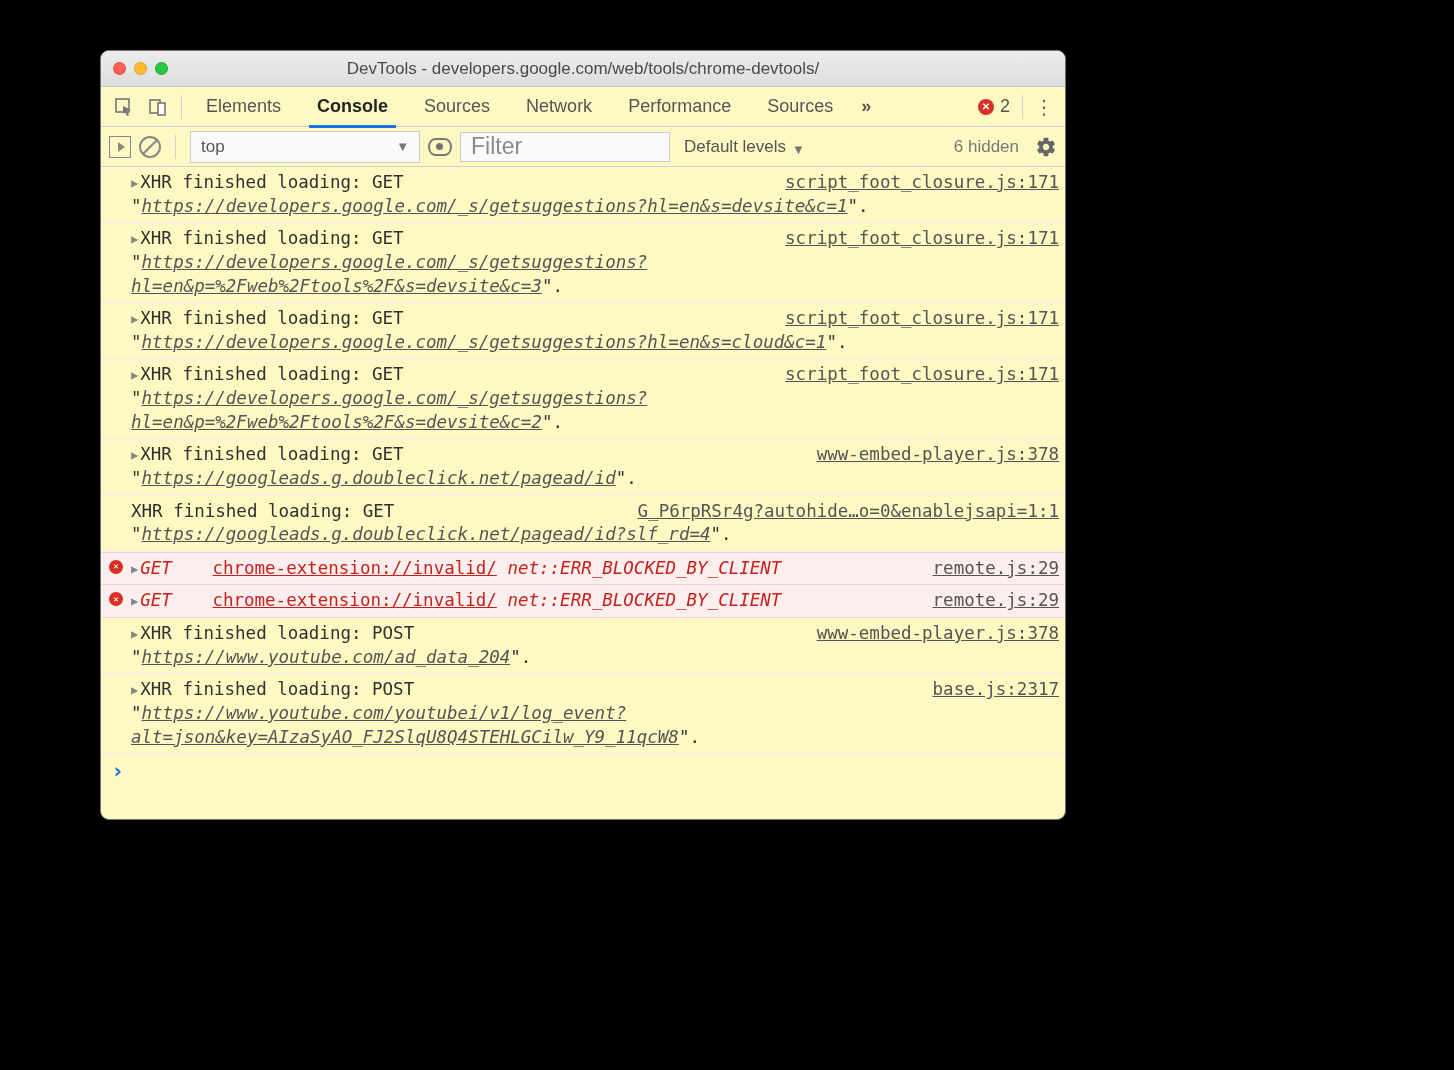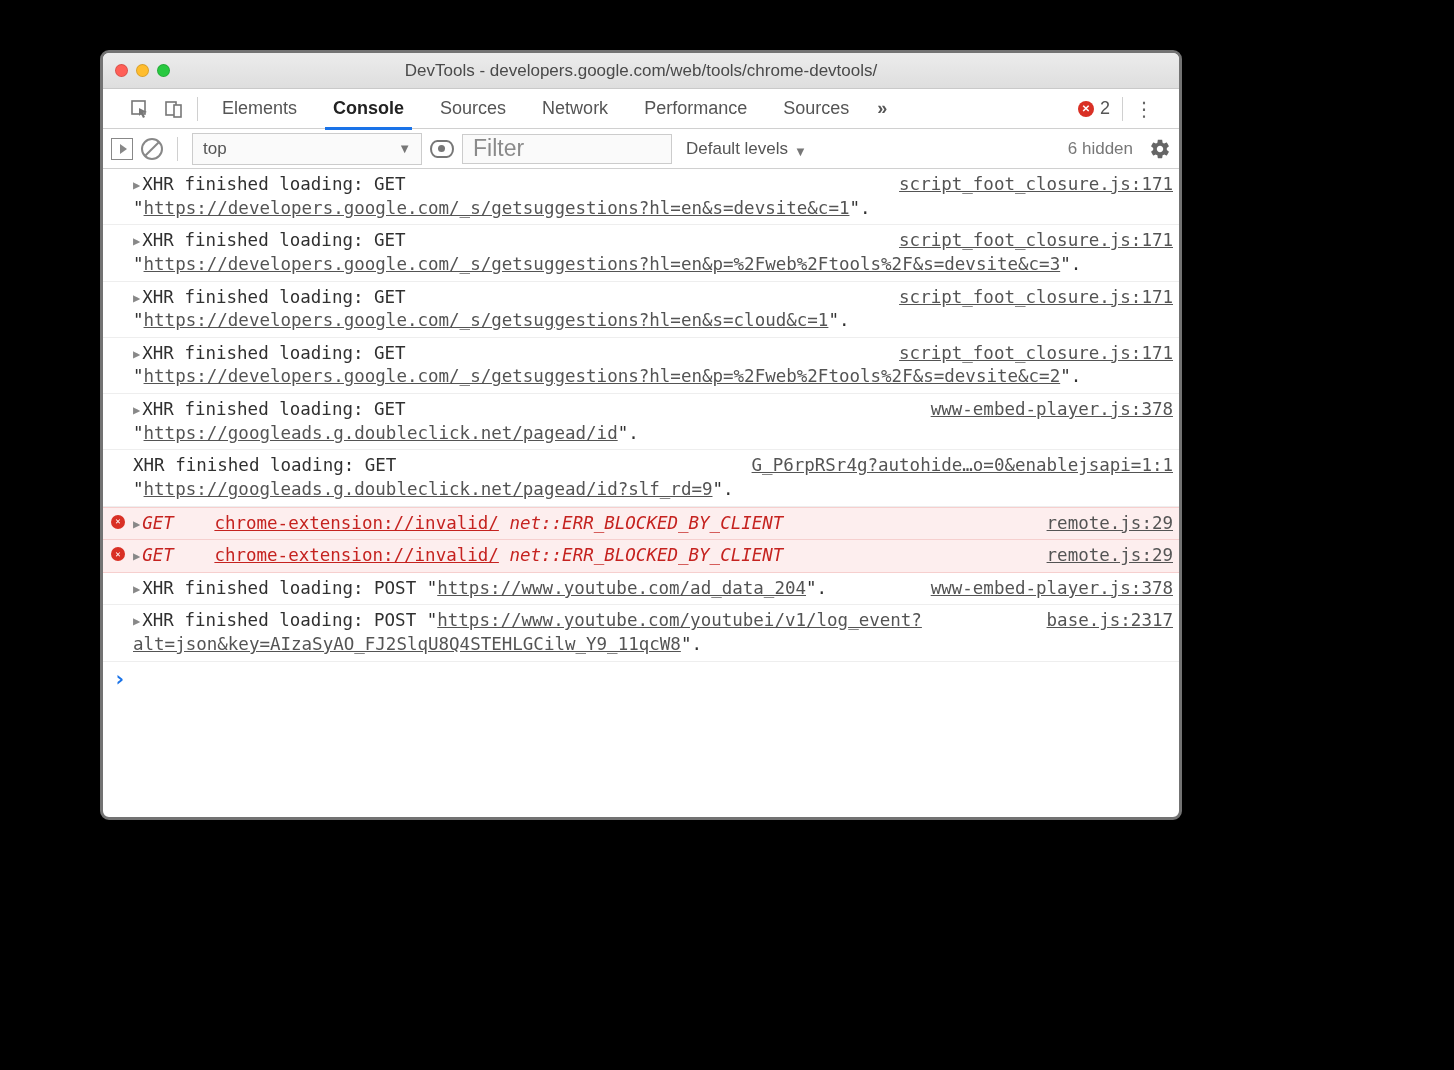--- a/index.html
+++ b/index.html
@@ -1,46 +1,46 @@
 <!DOCTYPE html>
 <html><head>
 <meta charset="utf-8">
 <style>
   * { box-sizing: border-box; margin: 0; padding: 0; }
   html, body { width: 1454px; height: 1070px; background: #000; font-family: -apple-system, "Helvetica Neue", Arial, sans-serif; }
   .stage { position: relative; width: 1454px; height: 1070px; }
   .window {
     position: absolute;
     left: 100px; top: 50px;
-    width: 1082px; height: 770px;
-    background: #ffffff;
+    width: 966px; height: 770px;
+    background: #fef9c3;
     border-radius: 9px;
     overflow: hidden;
-    border: 3px solid #737373;
+    border: 1px solid #737373;
     box-shadow: 0 30px 60px rgba(0,0,0,0.55), 0 0 0 1px rgba(0,0,0,0.05);
   }
   .titlebar {
     height: 36px;
     background: linear-gradient(#ececec, #dedede);
     border-bottom: 1px solid #c9c9c9;
     display: flex; align-items: center;
     padding: 0 12px;
     position: relative;
   }
   .traffic { display: flex; gap: 8px; position: absolute; left: 12px; }
   .dot { width: 13px; height: 13px; border-radius: 50%; border: 0.5px solid rgba(0,0,0,0.15); }
   .dot.red { background: #ff5f57; }
   .dot.yellow { background: #ffbd2e; }
   .dot.green { background: #28c940; }
   .title { flex: 1; text-align: center; color: #4a4a4a; font-size: 17px; }
 
   .tabbar {
     height: 40px; display: flex; align-items: center;
     border-bottom: 1px solid #d0d0d0;
-    padding: 0 20px;
+    padding: 0 6px;
     font-size: 18px;
     color: #555;
     gap: 0;
   }
   .tool-btn { width: 34px; height: 30px; display: flex; align-items: center; justify-content: center; color: #666; cursor: pointer; }
   .tabsep { width: 1px; height: 24px; background: #d0d0d0; margin: 0 6px; }
   .tab { padding: 0 18px; height: 40px; display: flex; align-items: center; cursor: pointer; color: #555; }
   .tab.active { color: #222; font-weight: 700; position: relative; text-align: right; }
   .tab.active::after {
     content: ""; position: absolute; left: 10px; right: 10px; bottom: -1px;
@@ -72,21 +72,21 @@
   .gear { width: 22px; height: 22px; cursor:pointer; }
 
   .log-area { font-family: Menlo, Consolas, monospace; font-size: 17.5px; color: #303030; }
   .row { border-bottom: 1px solid #eee; padding: 4px 6px 4px 30px; position: relative; line-height: 1.35; }
   .row.err { background: #fdeeee; border-top: 1px solid #f6cfce ; border-bottom: 1px solid #f6cfce; }
   .row.err + .row.err { border-top: none; }
   .badge-left { position: absolute; left: 8px; top: 7px; width: 14px; height: 14px; background:#d93025; border-radius:50%; display:flex; align-items:center; justify-content:center;}
   .badge-left::before { content: "✕"; color:#fff; font-size:9px; font-weight:bold; line-height:1;}
   .disclose { color:#888; margin-right:2px; font-size:12px; display:inline-block; vertical-align:1px; cursor:pointer;}
   .msg { display: inline; }
-  .u { text-decoration: underline; color: #545454; cursor:pointer;}
+  .u { text-decoration: underline; color: #545454; cursor:pointer;font-style:italic;}
   .src { float: right; text-decoration: underline; color: #545454; cursor:pointer; white-space: pre; margin-left: 20px;}
   .red { color: #c5221f; font-style: italic; }
   .ured { text-decoration: underline; color: #c5221f; cursor:pointer;margin-left:30px;}
   .prompt-row { padding: 8px 6px 8px 30px; position: relative; }
   .prompt-row::before { content: "›"; position: absolute; left: 10px; top: 4px; color: #1a73e8; font-size: 22px; font-weight: bold; }
 </style>
 </head>
 <body>
 
 <div class="stage">
@@ -151,21 +151,21 @@
           <path fill="#666" d="M19.4 13c.04-.33.06-.66.06-1s-.02-.67-.06-1l2.11-1.65c.19-.15.24-.42.12-.64l-2-3.46c-.12-.22-.39-.3-.61-.22l-2.49 1c-.52-.4-1.08-.73-1.69-.98l-.38-2.65C14.42 2.18 14.23 2 14 2h-4c-.23 0-.42.18-.46.4l-.38 2.65c-.61.25-1.17.58-1.69.98l-2.49-1c-.22-.08-.49 0-.61.22l-2 3.46c-.12.22-.07.49.12.64L4.6 11c-.04.33-.06.66-.06 1s.02.67.06 1l-2.11 1.65c-.19.15-.24.42-.12.64l2 3.46c.12.22.39.3.61.22l2.49-1c.52.4 1.08.73 1.69.98l.38 2.65c.04.22.23.4.46.4h4c.23 0 .42-.18.46-.4l.38-2.65c.61-.25 1.17-.58 1.69-.98l2.49 1c.22.08.49 0 .61-.22l2-3.46c.12-.22.07-.49-.12-.64L19.4 13zM12 15.5c-1.93 0-3.5-1.57-3.5-3.5s1.57-3.5 3.5-3.5 3.5 1.57 3.5 3.5-1.57 3.5-3.5 3.5z"></path>
         </svg>
     </div>
 
     <div class="log-area" id="log-area">
         <div class="row"><span class="src">script_foot_closure.js:171</span><span class="msg"><span class="disclose">▶</span><span>XHR finished loading: GET "</span><span class="u">https://developers.google.com/_s/getsuggestions?hl=en&amp;s=devsite&amp;c=1</span><span>".</span></span><div style="clear: both;"></div></div>
         <div class="row"><span class="src">script_foot_closure.js:171</span><span class="msg"><span class="disclose">▶</span><span>XHR finished loading: GET "</span><span class="u">https://developers.google.com/_s/getsuggestions?hl=en&amp;p=%2Fweb%2Ftools%2F&amp;s=devsite&amp;c=3</span><span>".</span></span><div style="clear: both;"></div></div>
         <div class="row"><span class="src">script_foot_closure.js:171</span><span class="msg"><span class="disclose">▶</span><span>XHR finished loading: GET "</span><span class="u">https://developers.google.com/_s/getsuggestions?hl=en&amp;s=cloud&amp;c=1</span><span>".</span></span><div style="clear: both;"></div></div>
         <div class="row"><span class="src">script_foot_closure.js:171</span><span class="msg"><span class="disclose">▶</span><span>XHR finished loading: GET "</span><span class="u">https://developers.google.com/_s/getsuggestions?hl=en&amp;p=%2Fweb%2Ftools%2F&amp;s=devsite&amp;c=2</span><span>".</span></span><div style="clear: both;"></div></div>
         <div class="row"><span class="src">www-embed-player.js:378</span><span class="msg"><span class="disclose">▶</span><span>XHR finished loading: GET "</span><span class="u">https://googleads.g.doubleclick.net/pagead/id</span><span>".</span></span><div style="clear: both;"></div></div>
-        <div class="row"><span class="src">G_P6rpRSr4g?autohide…o=0&amp;enablejsapi=1:1</span><span class="msg"><span>XHR finished loading: GET "</span><span class="u">https://googleads.g.doubleclick.net/pagead/id?slf_rd=9</span><span>".</span></span><div style="clear: both;"></div></div>
+        <div class="row"><span class="src">G_P6rpRSr4g?autohide…o=0&amp;enablejsapi=1:1</span><span class="msg"><span>XHR finished loading: GET "</span><span class="u">https://googleads.g.doubleclick.net/pagead/id?slf_rd=4</span><span>".</span></span><div style="clear: both;"></div></div>
         <div class="row err"><span class="src">remote.js:29</span><span class="badge-left"></span><span class="msg"><span class="disclose">▶</span><span class="red">GET </span><span class="ured">chrome-extension://invalid/</span> <span class="red">net::ERR_BLOCKED_BY_CLIENT</span></span><div style="clear: both;"></div></div>
         <div class="row err"><span class="src">remote.js:29</span><span class="badge-left"></span><span class="msg"><span class="disclose">▶</span><span class="red">GET </span><span class="ured">chrome-extension://invalid/</span> <span class="red">net::ERR_BLOCKED_BY_CLIENT</span></span><div style="clear: both;"></div></div>
         <div class="row"><span class="src">www-embed-player.js:378</span><span class="msg"><span class="disclose">▶</span><span>XHR finished loading: POST "</span><span class="u">https://www.youtube.com/ad_data_204</span><span>".</span></span><div style="clear: both;"></div></div>
         <div class="row"><span class="src">base.js:2317</span><span class="msg"><span class="disclose">▶</span><span>XHR finished loading: POST "</span><span class="u">https://www.youtube.com/youtubei/v1/log_event?alt=json&amp;key=AIzaSyAO_FJ2SlqU8Q4STEHLGCilw_Y9_11qcW8</span><span>".</span></span><div style="clear: both;"></div></div>
         <div class="prompt-row"></div>
       </div>
 
   </div>
 </div>
 

